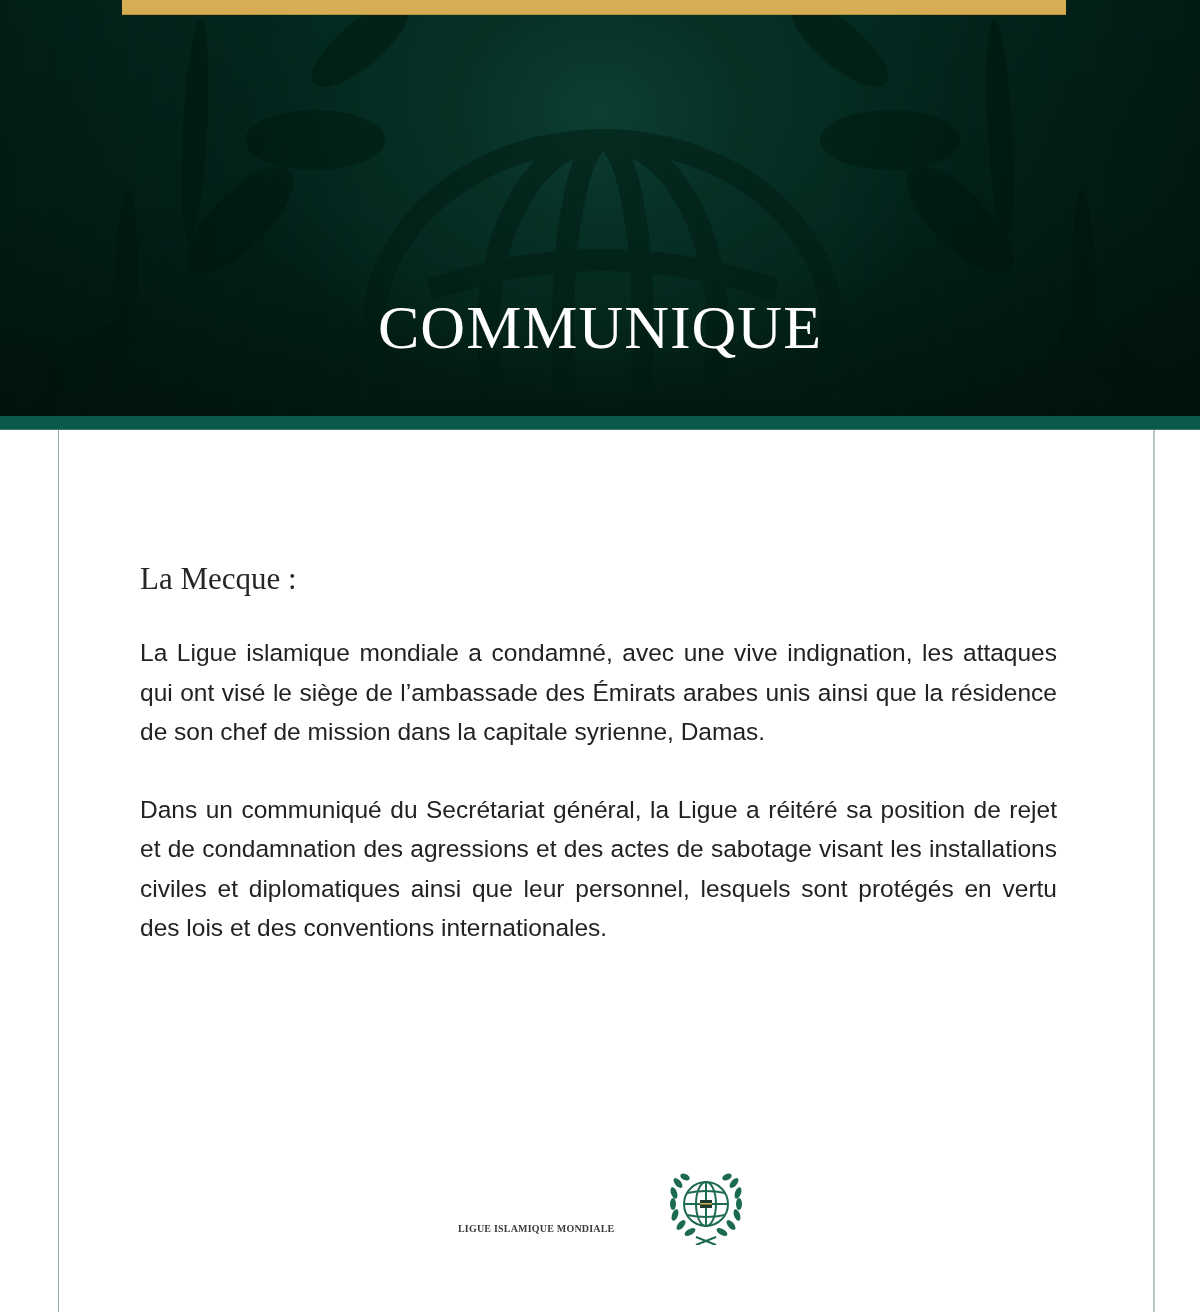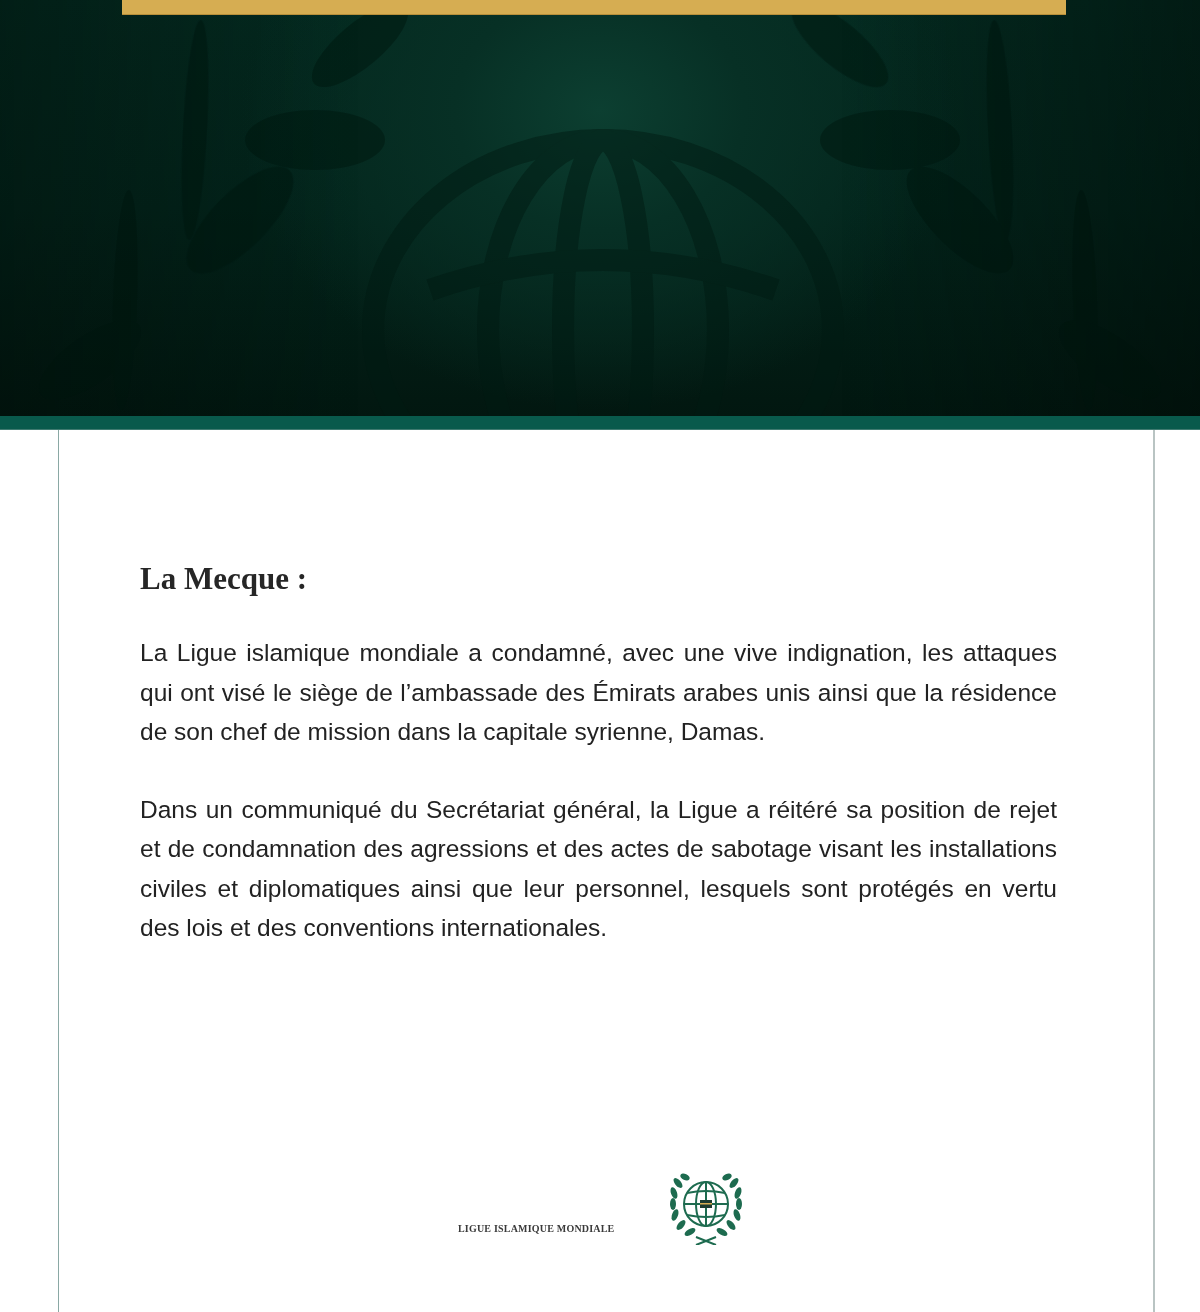--- a/index.html
+++ b/index.html
@@ -38,21 +38,21 @@
       position: absolute; left: 58px; top: 430px; width: 1px; height: 882px; background: #8aa8a4;
     }
     .frame-right {
       position: absolute; left: 1153px; top: 430px; width: 2px; height: 882px; background: #b9c4c3;
     }
     .content {
       position: absolute; left: 140px; top: 560px; width: 917px; color: #262626;
     }
     .location {
       font-family: "Liberation Serif", "DejaVu Serif", serif;
-      font-weight: bold; font-size: 31px; margin: 0 0 36px 0; line-height: 1.2;
+      font-weight: normal; font-size: 31px; margin: 0 0 36px 0; line-height: 1.2;
     }
     .para {
       font-family: "Liberation Sans", sans-serif;
       font-size: 24.5px; line-height: 39.5px; text-align: justify;
       margin: 12px 0 38px 0; font-weight: 500;
       color: #222;
     }
     .logo {
       position: absolute; left: 456px; top: 1165px; width: 290px; height: 80px;
     }
@@ -91,20 +91,21 @@
     </g>
     <g fill="none" stroke="#011a12" stroke-width="22" opacity="0.5">
       <ellipse cx="603" cy="330" rx="230" ry="190"></ellipse>
       <ellipse cx="603" cy="330" rx="115" ry="190"></ellipse>
       <ellipse cx="603" cy="330" rx="40" ry="190"></ellipse>
       <path d="M430 290 Q603 230 776 290"></path>
     </g>
   </svg>
   <div class="shade"></div>
   <div class="gold-bar"></div>
+  <div class="title">COMMUNIQUE</div>
 </div>
 
 <div class="teal-strip"></div>
 <div class="frame-left"></div>
 <div class="frame-right"></div>
 
 <div class="content">
   <div class="location">La Mecque :</div>
   <p class="para">La Ligue islamique mondiale a condamné, avec une vive indignation, les attaques qui ont visé le siège de l’ambassade des Émirats arabes unis ainsi que la résidence de son chef de mission dans la capitale syrienne, Damas.</p>
   <p class="para">Dans un communiqué du Secrétariat général, la Ligue a réitéré sa position de rejet et de condamnation des agressions et des actes de sabotage visant les installations civiles et diplomatiques ainsi que leur personnel, lesquels sont protégés en vertu des lois et des conventions internationales.</p>

